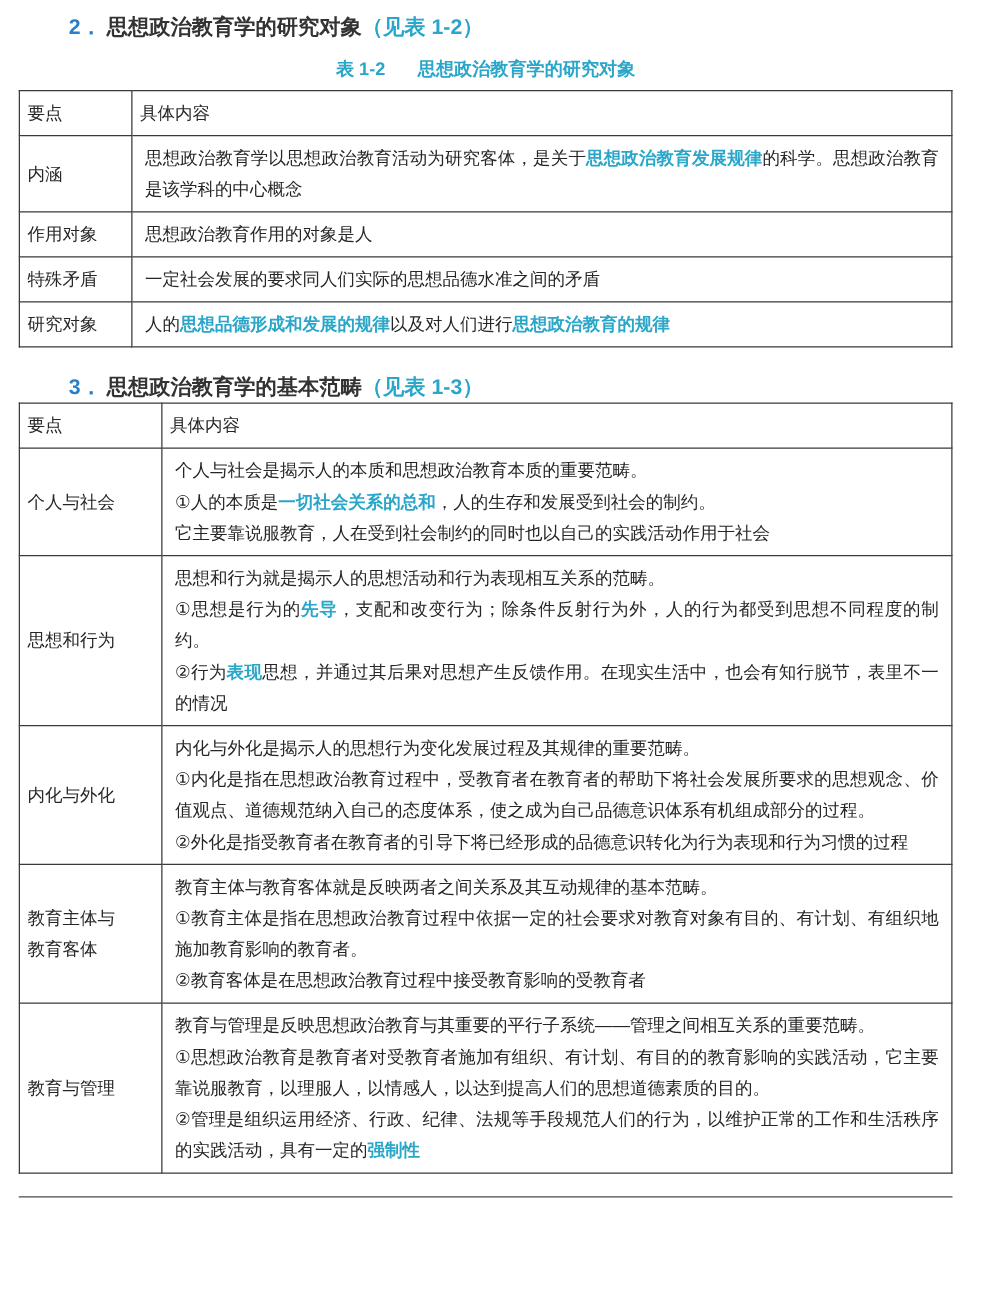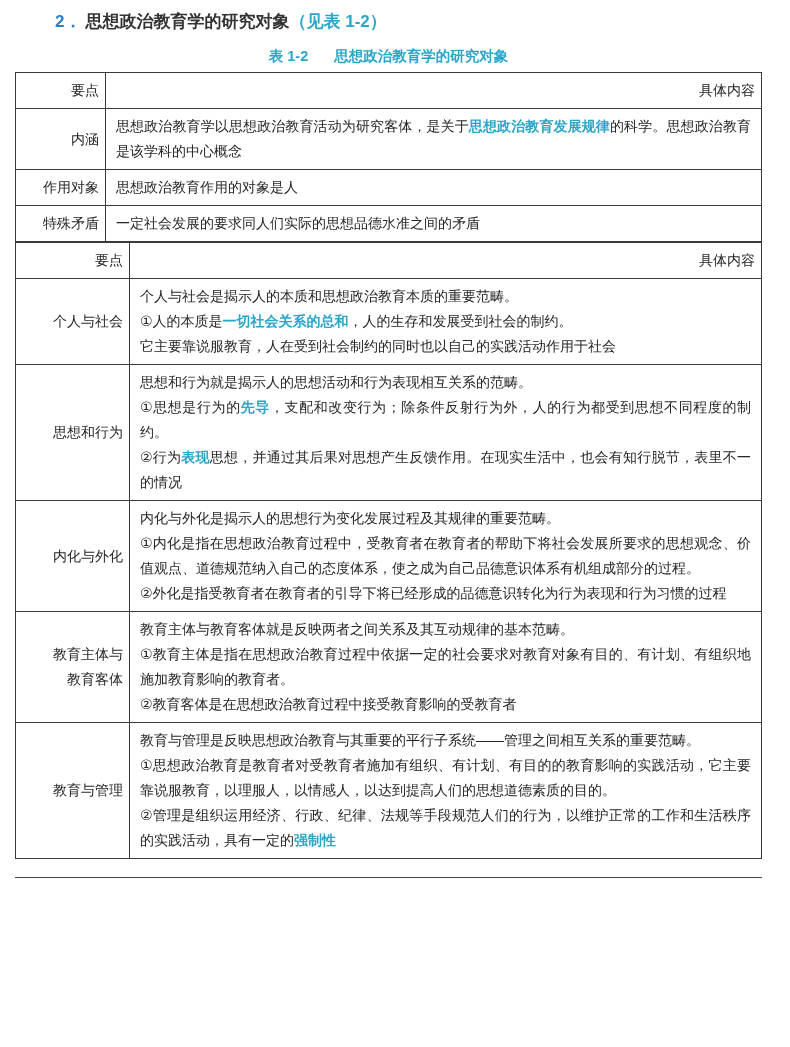--- a/index.html
+++ b/index.html
@@ -48,28 +48,28 @@
     table-layout: fixed;
     font-size: 14px;
     color: var(--text, #262626);
   }
   table.tbl th, table.tbl td {
     border: 1px solid var(--border, #3a3a3a);
     vertical-align: middle;
   }
   table.tbl th {
     font-weight: normal;
-    text-align: right;
+    text-align: left;
     padding: 5px 6px;
     line-height: 25px;
   }
   .tbl-2 .col-key { width: 90px; }
   .tbl-3 .col-key { width: 114px; }
   td.key-cell {
-    text-align: right;
+    text-align: left;
     padding: 5px 6px;
     line-height: 25px;
     white-space: pre-line;
   }
   td.content-cell {
     padding: 5px 10px;
     text-align: justify;
   }
   .content-line { line-height: 25px; }
   .hl { color: var(--accent-teal, #2aa6c9); font-weight: bold; }
@@ -110,25 +110,34 @@
             <td class="content-cell">
               <div class="content-line"><span>思想政治教育作用的对象是人</span></div>
             </td>
           </tr>
           <tr>
             <td class="key-cell">特殊矛盾</td>
             <td class="content-cell">
               <div class="content-line"><span>一定社会发展的要求同人们实际的思想品德水准之间的矛盾</span></div>
             </td>
           </tr>
+          <tr>
+            <td class="key-cell">研究对象</td>
+            <td class="content-cell">
+              <div class="content-line"><span>人的</span><span class="hl">思想品德形成和发展的规律</span><span>以及对人们进行</span><span class="hl">思想政治教育的规律</span></div>
+            </td>
+          </tr>
         </tbody>
     </table>
   </section>
 
   <section>
+    <h2 class="sec-heading second">
+      <span class="sec-num">3．</span><span class="sec-title">思想政治教育学的基本范畴</span><span class="sec-suffix">（见表 1-3）</span>
+    </h2>
     <table class="tbl tbl-3">
       <thead>
         <tr>
           <th class="col-key">要点</th>
           <th>具体内容</th>
         </tr>
       </thead>
       <tbody>
           <tr>
             <td class="key-cell">个人与社会</td>

